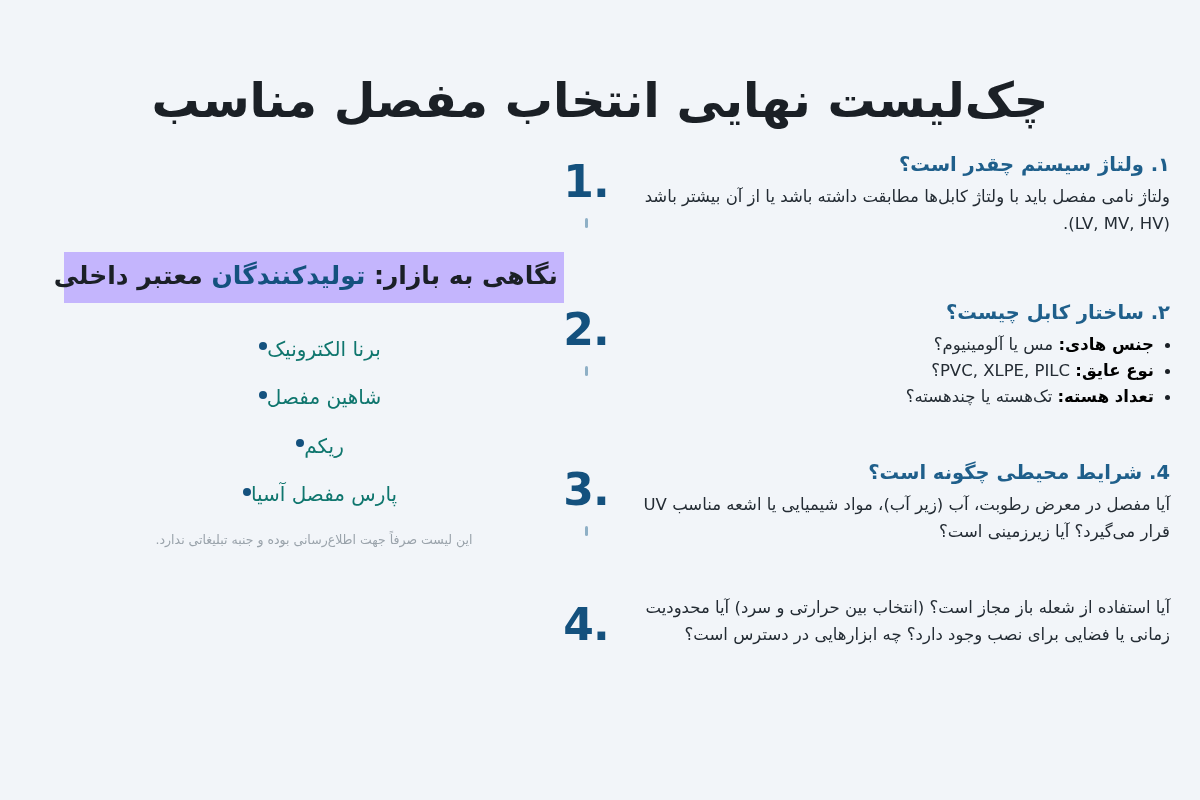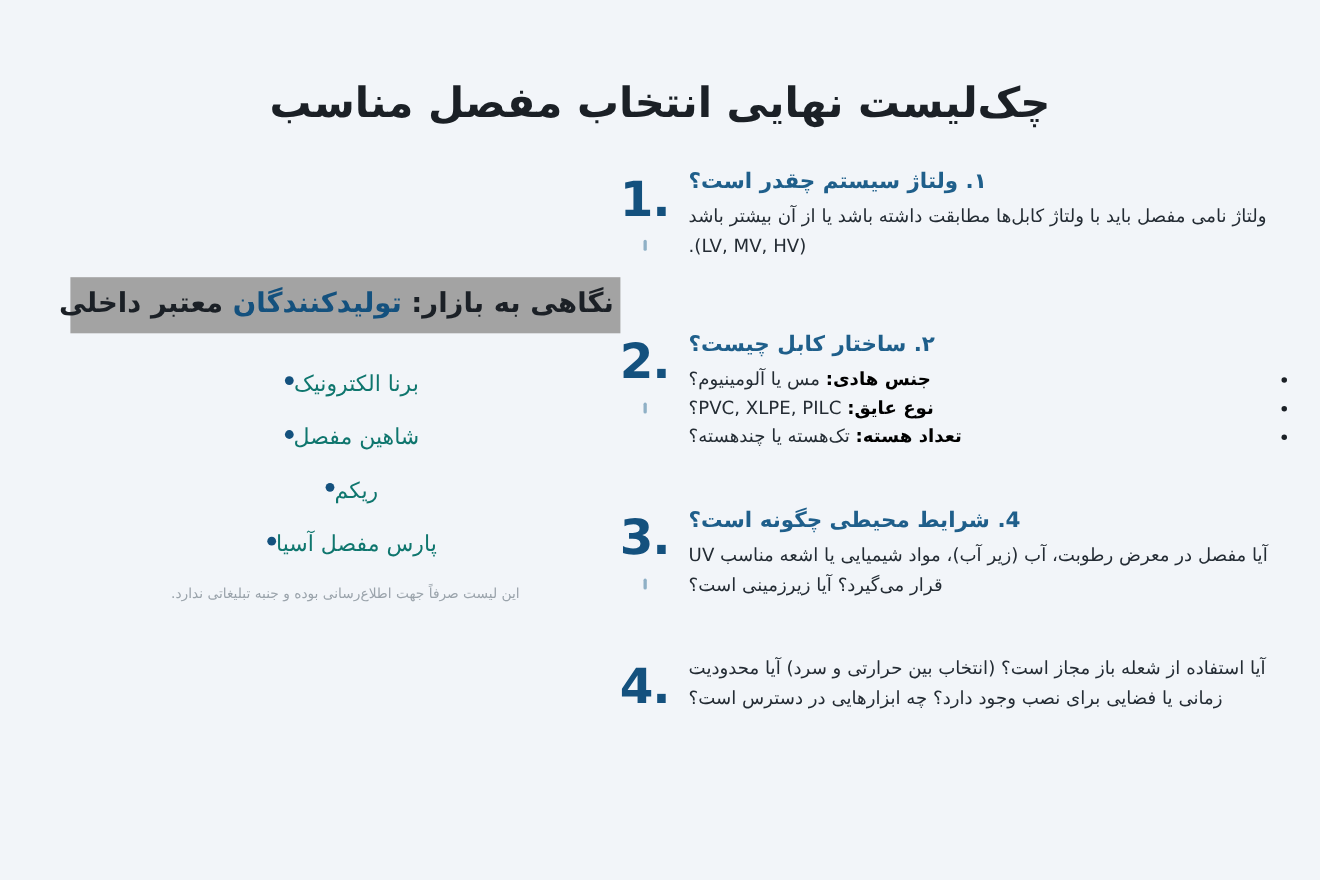--- a/index.html
+++ b/index.html
@@ -17,21 +17,21 @@
     position: relative;
   }
 
   
   #page-title {
     position: absolute;
     top: 70px;
     left: 0;
     width: 1200px;
     text-align: center;
-    font-size: 38px;
+    font-size: 48px;
     font-weight: bold;
     color: #1b2026;
     letter-spacing: -0.2px;
     line-height: 1.25;
   }
 
   
   #checklist {
     position: absolute;
     top: 152px;
@@ -73,21 +73,21 @@
     margin-top: 14px;
     flex: 1 1 auto;
     min-height: 10px;
   }
 
   .check-item:last-child .connector { display: none; }
 
   .item-body {
     flex: 1 1 auto;
     padding-left: 4px;
-    text-align: left;
+    text-align: right;
   }
 
   .item-heading {
     font-size: 19.5px;
     font-weight: bold;
     color: #1f5f8b;
     line-height: 1.35;
     margin-bottom: 6px;
   }
 
@@ -129,21 +129,21 @@
   
   #market-panel {
     position: absolute;
     top: 252px;
     left: 64px;
     width: 500px;
     text-align: center;
   }
 
   #market-heading {
-    background: #a3a3a3;
+    background: #c4b5fd;
     padding: 8px 6px 10px 6px;
     font-size: 25px;
     font-weight: bold;
     color: #1b2026;
     line-height: 1.3;
     white-space: nowrap;
   }
 
   #market-heading .hl { color: #14517e; }
 

